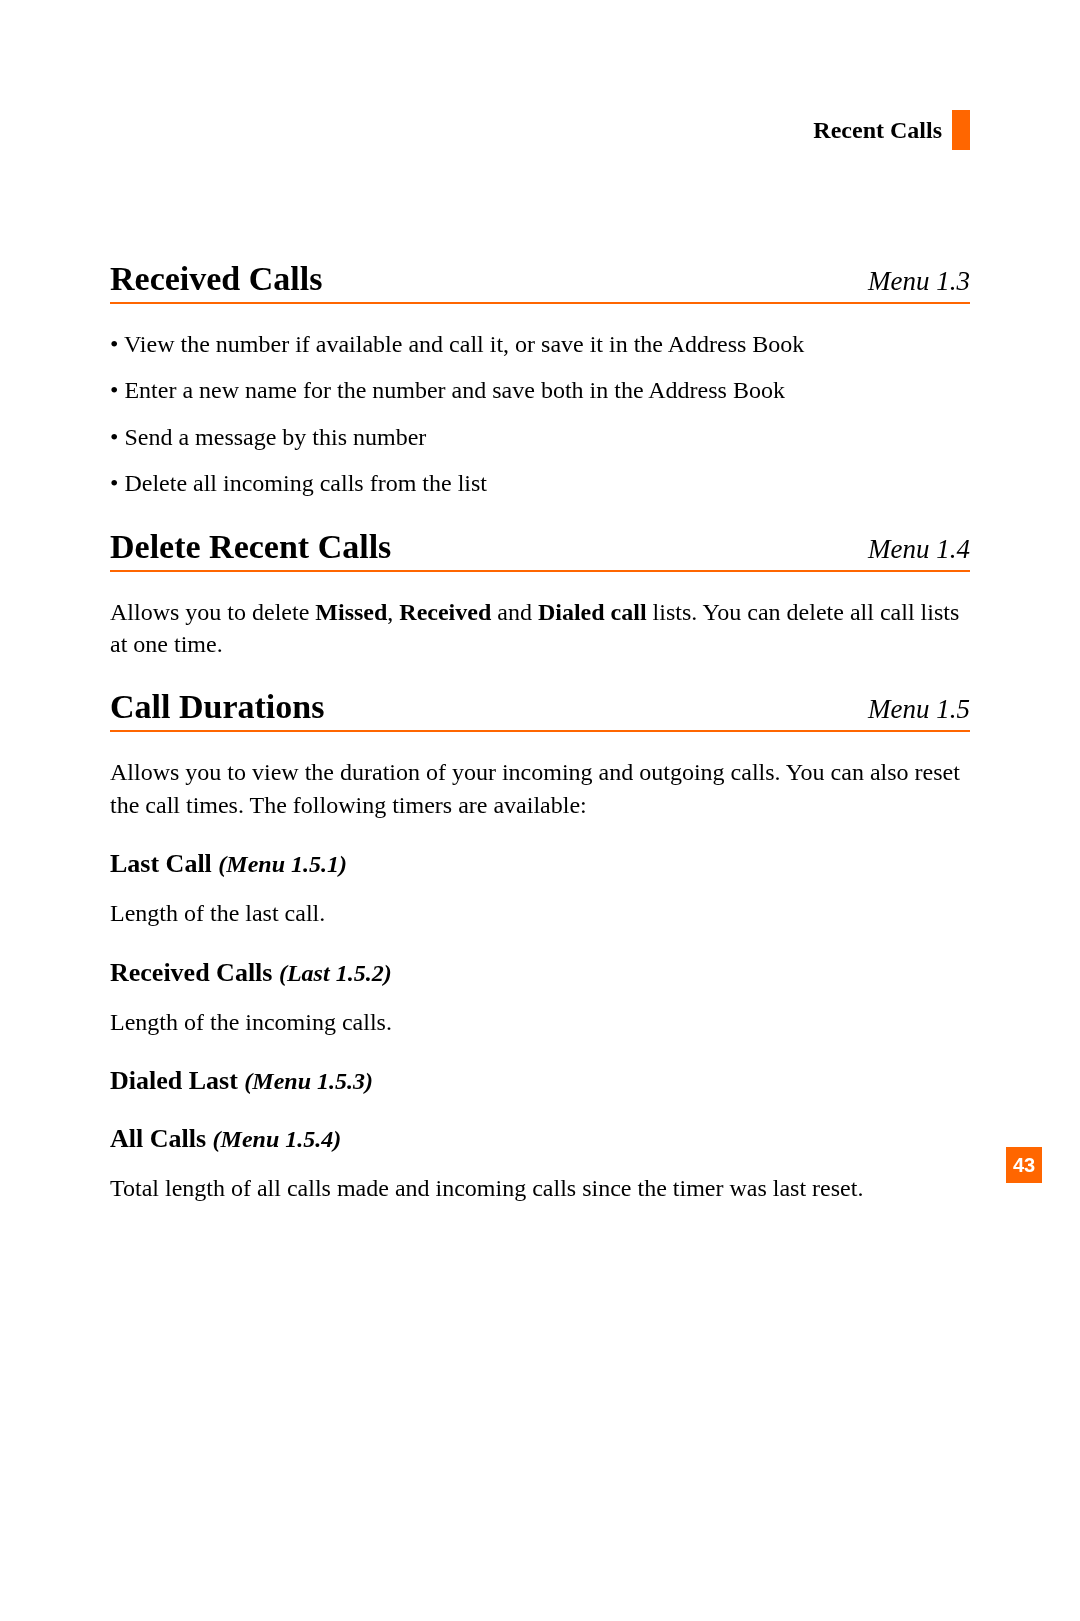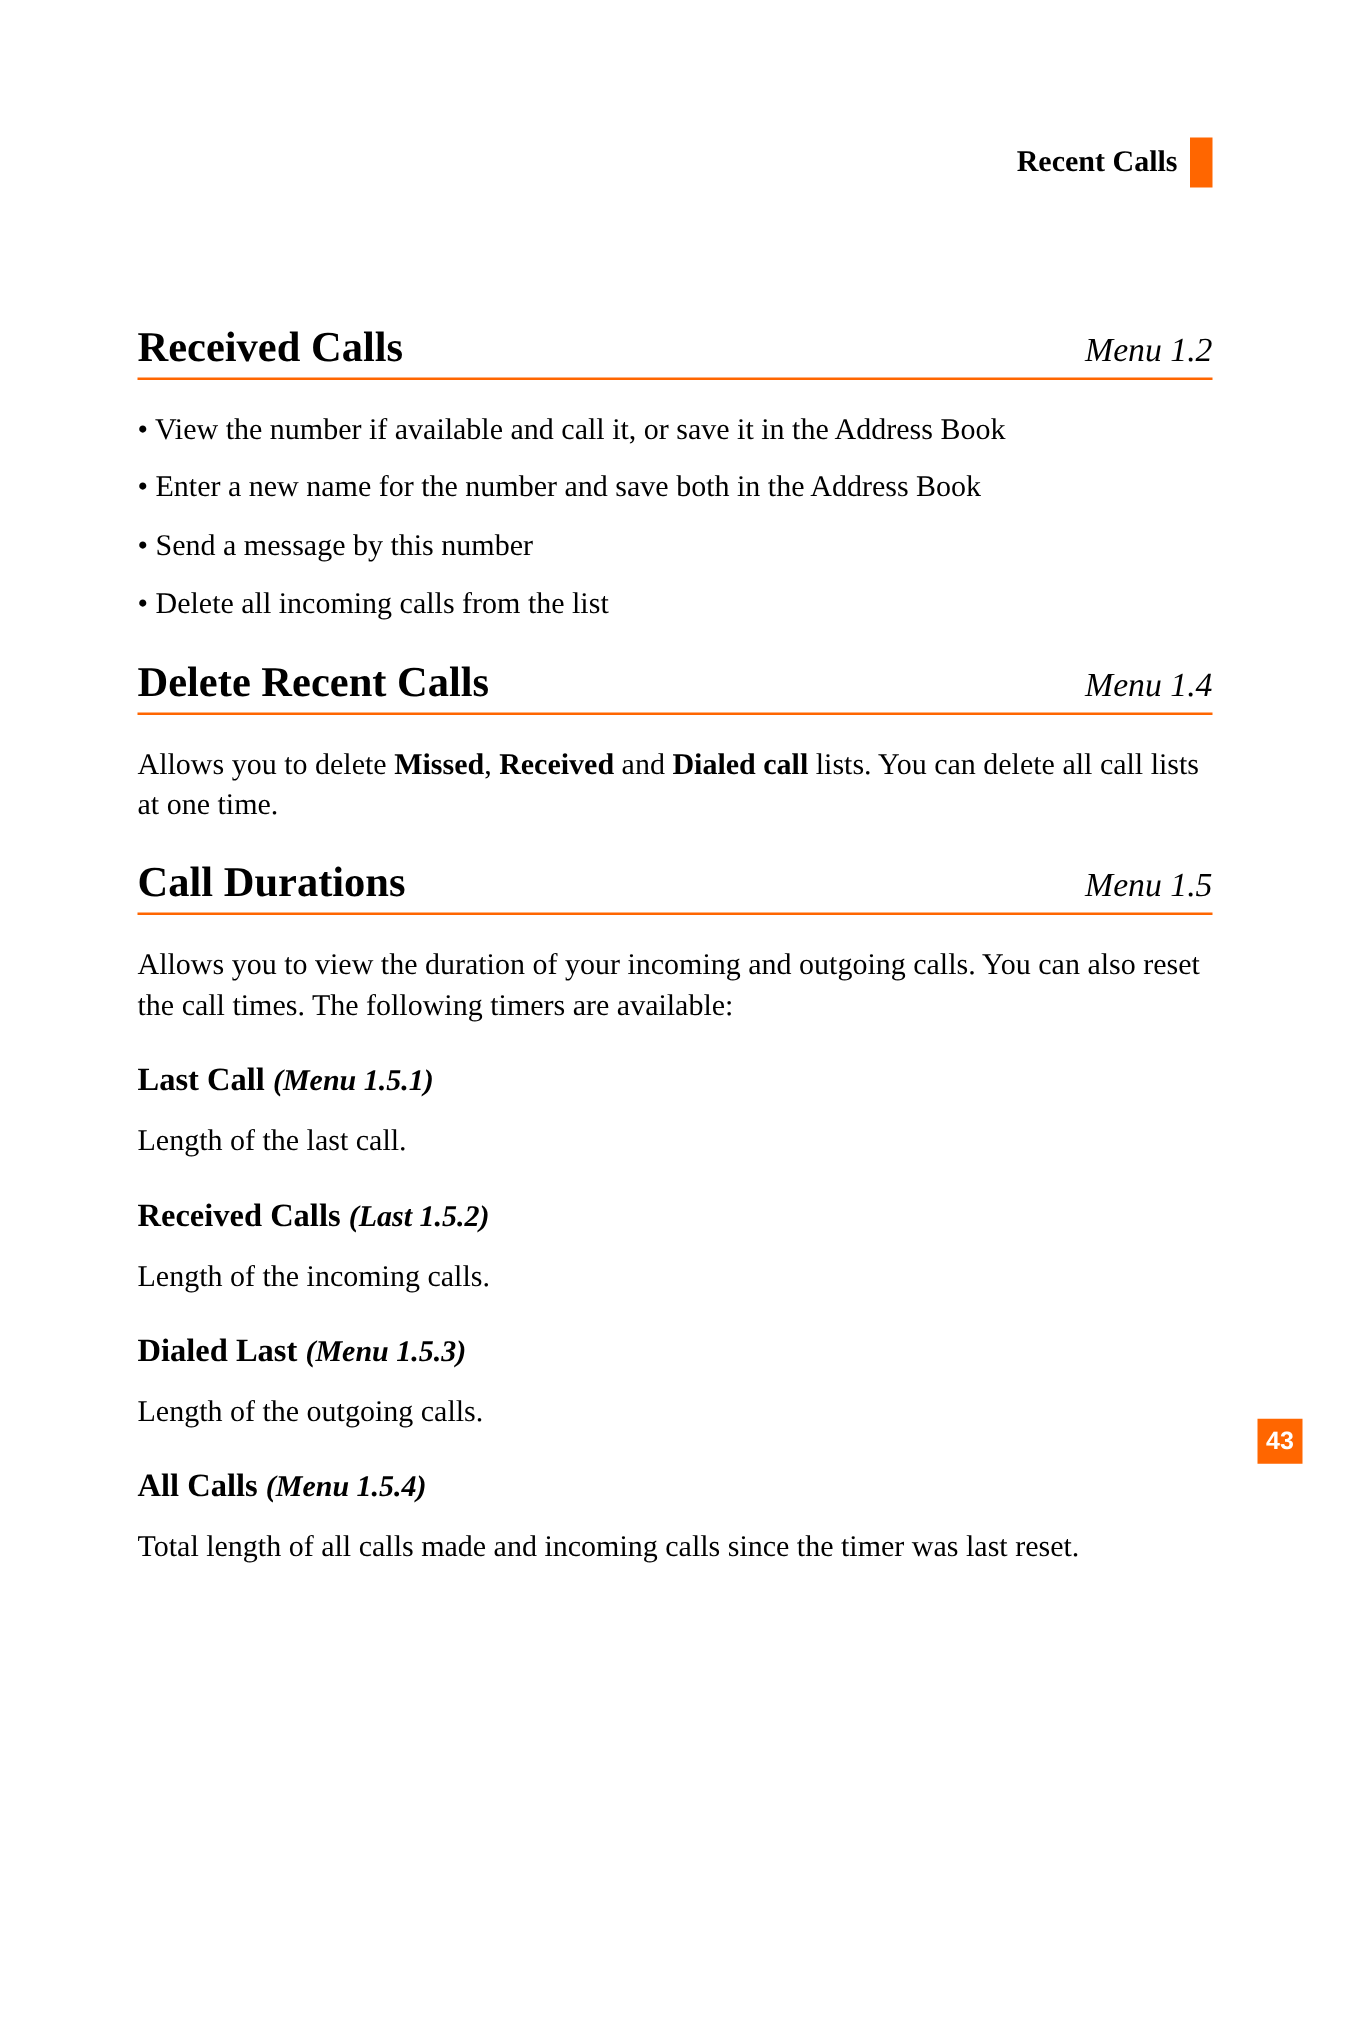--- a/index.html
+++ b/index.html
@@ -83,21 +83,21 @@
     margin-top: 28px;
   }
   .sub-head .sub-menu {
     font-weight: bold;
     font-style: italic;
     font-size: 24px;
   }
   .page-number {
     position: absolute;
     right: 38px;
-    bottom: 80px;
+    bottom: 68px;
     width: 36px;
     height: 36px;
     background: #ff6600;
     color: #fff;
     font-family: Arial, Helvetica, sans-serif;
     font-weight: bold;
     font-size: 20px;
     display: flex;
     align-items: center;
     justify-content: center;
@@ -110,21 +110,21 @@
 
   <div class="header">
     <span class="header-text">Recent Calls</span>
     <span class="header-bar"></span>
   </div>
 
   <div class="content">
 
     <div class="section-head">
       <span class="section-title">Received Calls</span>
-      <span class="section-menu">Menu 1.2</span>
+      <span class="section-menu">Menu 1.3</span>
     </div>
     <ul class="bullets">
       <li>View the number if available and call it, or save it in the Address Book</li>
       <li>Enter a new name for the number and save both in the Address Book</li>
       <li>Send a message by this number</li>
       <li>Delete all incoming calls from the list</li>
     </ul>
 
     <div class="section-head">
       <span class="section-title">Delete Recent Calls</span>
@@ -147,21 +147,20 @@
     <div class="sub-head">
       <span>Received Calls</span>
       <span class="sub-menu">(Last 1.5.2)</span>
     </div>
     <p class="body-text">Length of the incoming calls.</p>
 
     <div class="sub-head">
       <span>Dialed Last</span>
       <span class="sub-menu">(Menu 1.5.3)</span>
     </div>
-    <p class="body-text">Length of the outgoing calls.</p>
 
     <div class="sub-head">
       <span>All Calls</span>
       <span class="sub-menu">(Menu 1.5.4)</span>
     </div>
     <p class="body-text">Total length of all calls made and incoming calls since the timer was last reset.</p>
 
   </div>
 
   <div class="page-number">

